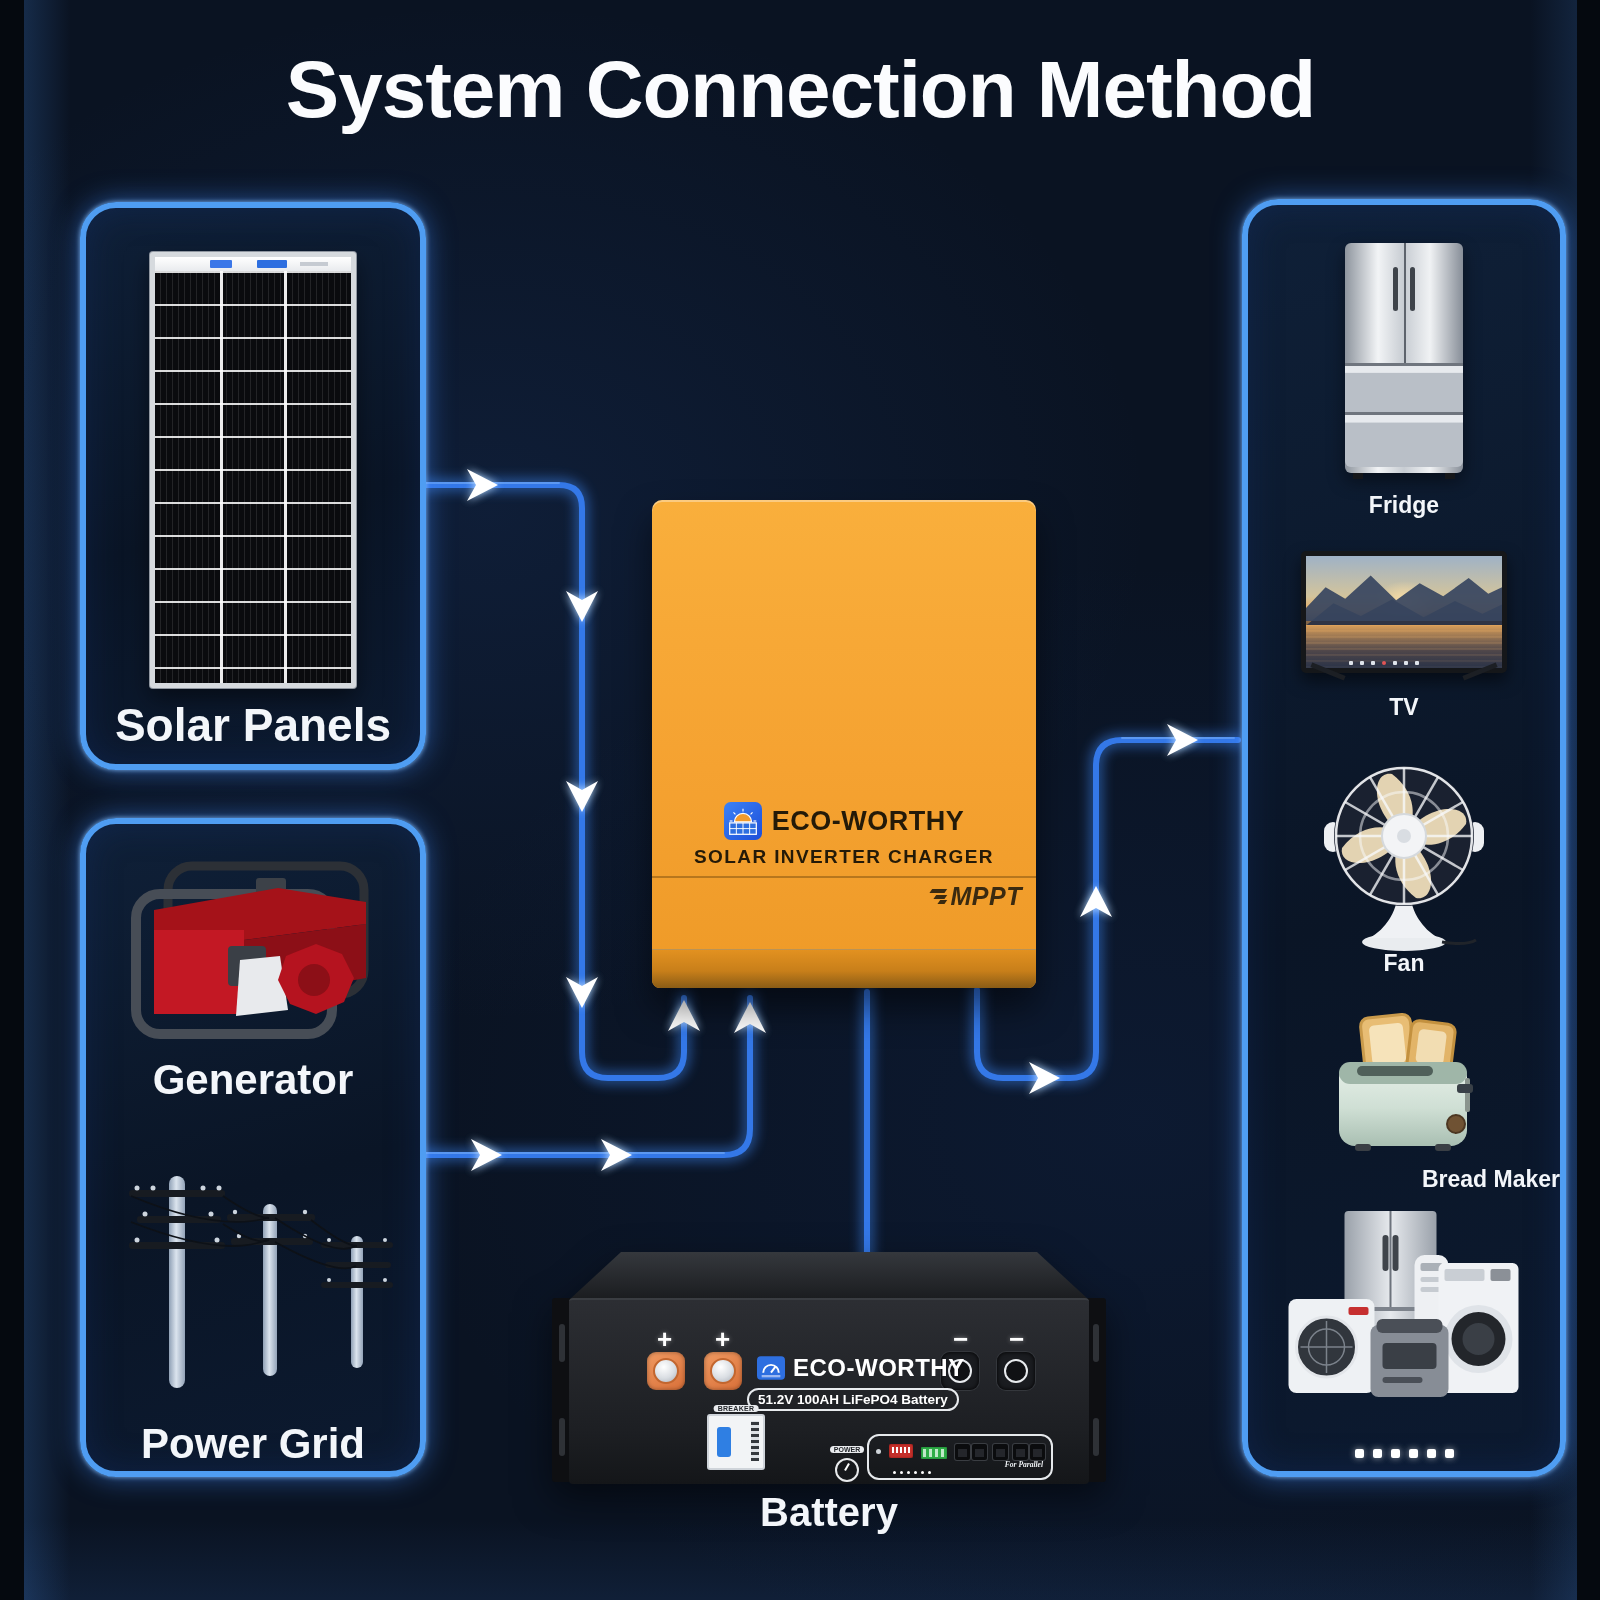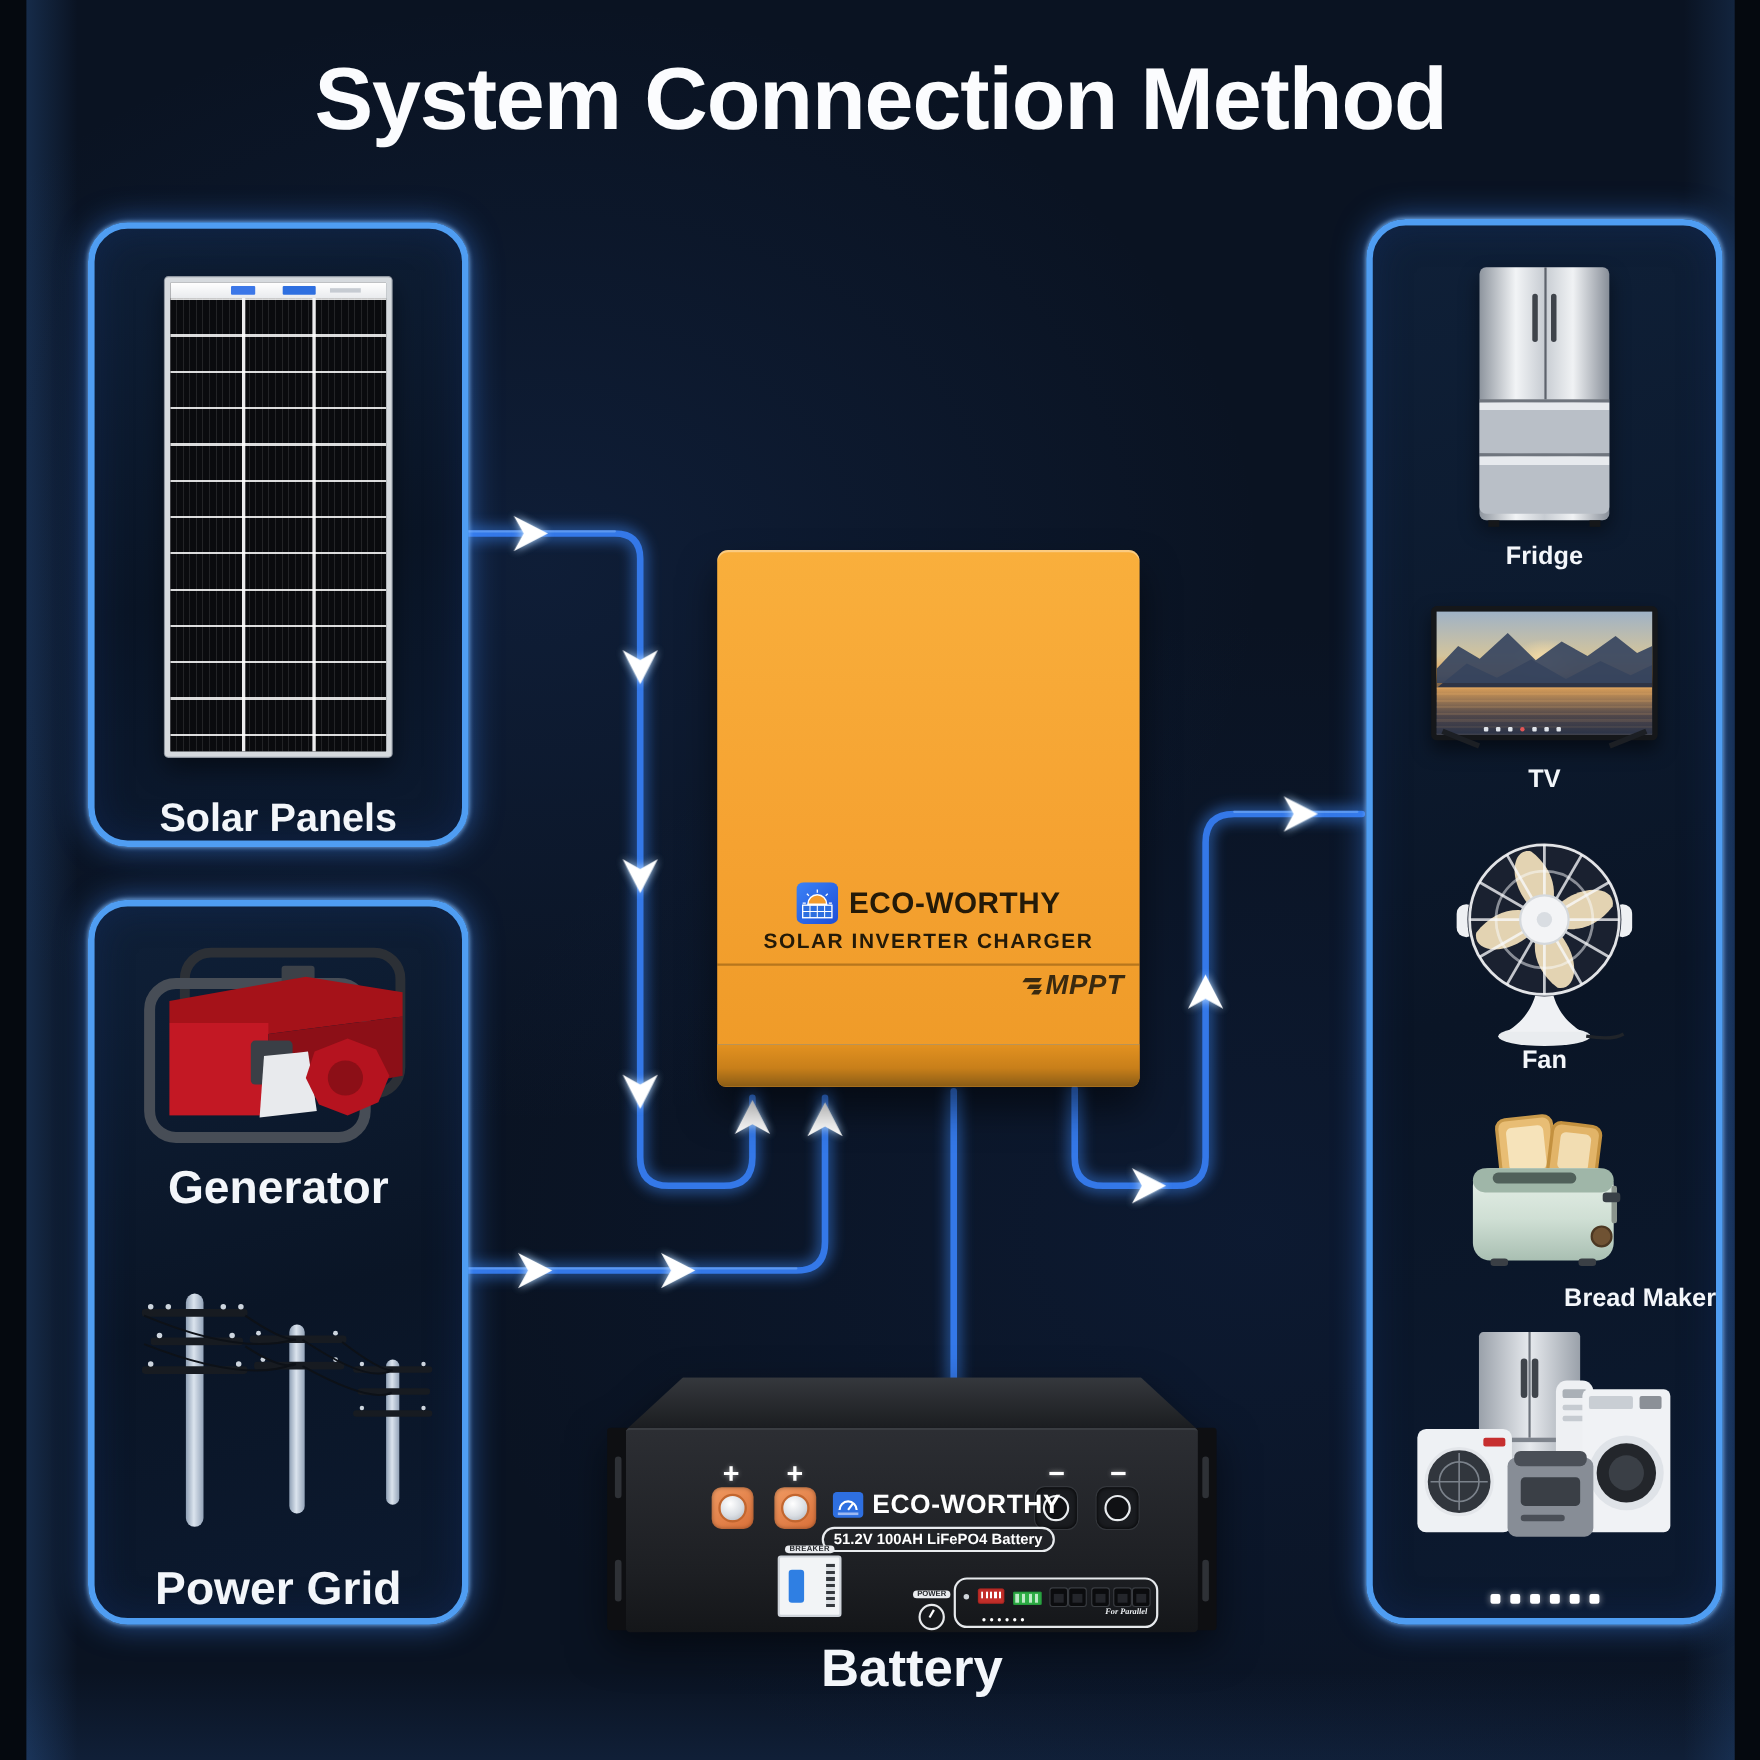--- a/index.html
+++ b/index.html
@@ -114,21 +114,21 @@
   .bat-comm .grn{position:absolute;left:52px;top:11px;width:26px;height:12px;background:#2fae47;border-radius:1px;
     box-shadow:inset 0 0 2px #136a26;}
   .bat-comm .grn::after{content:"";position:absolute;inset:2px;
     background:repeating-linear-gradient(90deg,#bfe9c8 0 3px,transparent 3px 6px);}
   .bat-comm .prt{position:absolute;top:8px;width:15px;height:16px;background:#0b0c0e;border-radius:2px;box-shadow:0 0 0 1px #3a3d42;}
   .bat-comm .prt::after{content:"";position:absolute;left:3px;top:5px;width:9px;height:8px;background:#24262b;}
   .prt.a{left:86px;} .prt.b{left:103px;} .prt.c{left:124px;} .prt.d{left:144px;} .prt.e{left:161px;}
   .bat-comm .par{position:absolute;right:8px;bottom:9px;font-size:7.5px;font-weight:700;font-style:italic;color:#eef1f4;font-family:Liberation Serif, serif;}
   .bat-comm .commdots{position:absolute;left:24px;bottom:4px;display:flex;gap:4px;}
   .bat-comm .commdots i{width:3px;height:3px;background:#fff;border-radius:50%;}
-  .bat-label{position:absolute;left:528px;top:1490px;width:554px;text-align:center;color:#f3f6fa;font-weight:700;font-size:48px;}
+  .bat-label{position:absolute;left:528px;top:1490px;width:554px;text-align:center;color:#f3f6fa;font-weight:700;font-size:40px;}
   
   .fridge{position:absolute;left:50%;transform:translateX(-50%);top:38px;width:118px;height:230px;
     border-radius:6px;background:linear-gradient(90deg,#8e959e 0%,#f2f4f6 28%,#c7ccd2 50%,#f0f2f4 72%,#878e98 100%);
     box-shadow:0 8px 18px rgba(0,0,0,.45);}
   .fr-doors{position:absolute;left:0;right:0;top:0;height:120px;border-bottom:3px solid #6f757e;}
   .fr-doors::before{content:"";position:absolute;left:50%;top:0;bottom:0;width:2px;background:#5d636c;}
   .fr-h1,.fr-h2{position:absolute;top:24px;width:5px;height:44px;border-radius:3px;background:#3f444b;}
   .fr-h1{left:calc(50% - 11px);} .fr-h2{left:calc(50% + 6px);}
   .fr-drawer{position:absolute;left:0;right:0;background:linear-gradient(180deg,#e7eaee 0 14%,#b9bfc7 15% 100%);border-bottom:3px solid #6f757e;}
   .fr-d1{top:123px;height:46px;} .fr-d2{top:172px;height:52px;border-bottom:none;border-radius:0 0 6px 6px;}
@@ -147,21 +147,21 @@
     background:linear-gradient(180deg,rgba(232,168,92,.85),rgba(90,74,70,.7) 60%,rgba(42,51,72,.9)),
     repeating-linear-gradient(0deg,rgba(255,200,130,.35) 0 2px,transparent 2px 6px);}
   .tv-menu{position:absolute;left:22%;bottom:3px;display:flex;gap:7px;}
   .tv-menu i{width:4px;height:4px;background:#dfe4ea;border-radius:1px;}
   .tv-menu i.red{background:#e25555;border-radius:50%;}
   .tv-leg{position:absolute;top:464px;width:36px;height:5px;background:#1c1f24;}
   .tv-leg.l{left:62px;transform:rotate(22deg);} .tv-leg.r{right:62px;transform:rotate(-22deg);}
   .dots{position:absolute;left:0;width:100%;top:1244px;display:flex;gap:9px;justify-content:center;}
   .dots i{width:9px;height:9px;background:#fff;border-radius:2px;box-shadow:0 0 7px rgba(255,255,255,.6);}
   .lbl-fridge{top:287px;} .lbl-tv{top:489px;} .lbl-fan{top:745px;} .lbl-bread{top:961px;text-align:right;}
-  .lbl-solar{top:514px;font-size:36px;} .lbl-gen{top:232px;} .lbl-grid{top:596px;}
+  .lbl-solar{top:490px;font-size:46px;} .lbl-gen{top:232px;} .lbl-grid{top:596px;}
   
   .wires{position:absolute;left:0;top:0;z-index:1;}
   .glowbox,.inverter,.battery,.bat-label,.boxlabel{z-index:2;}
   .wire-glow{stroke:#3f8dff;stroke-width:14;fill:none;opacity:.45;stroke-linecap:round;}
   .wire{stroke:#3478e8;stroke-width:6;fill:none;stroke-linecap:round;}
   .wire-hi{stroke:#7db3f8;stroke-width:2;fill:none;opacity:.55;stroke-linecap:round;}
   .ah{fill:#ffffff;} .ah-glow{fill:#bfe0ff;opacity:.95;}
 </style>
 </head>
 <body>

